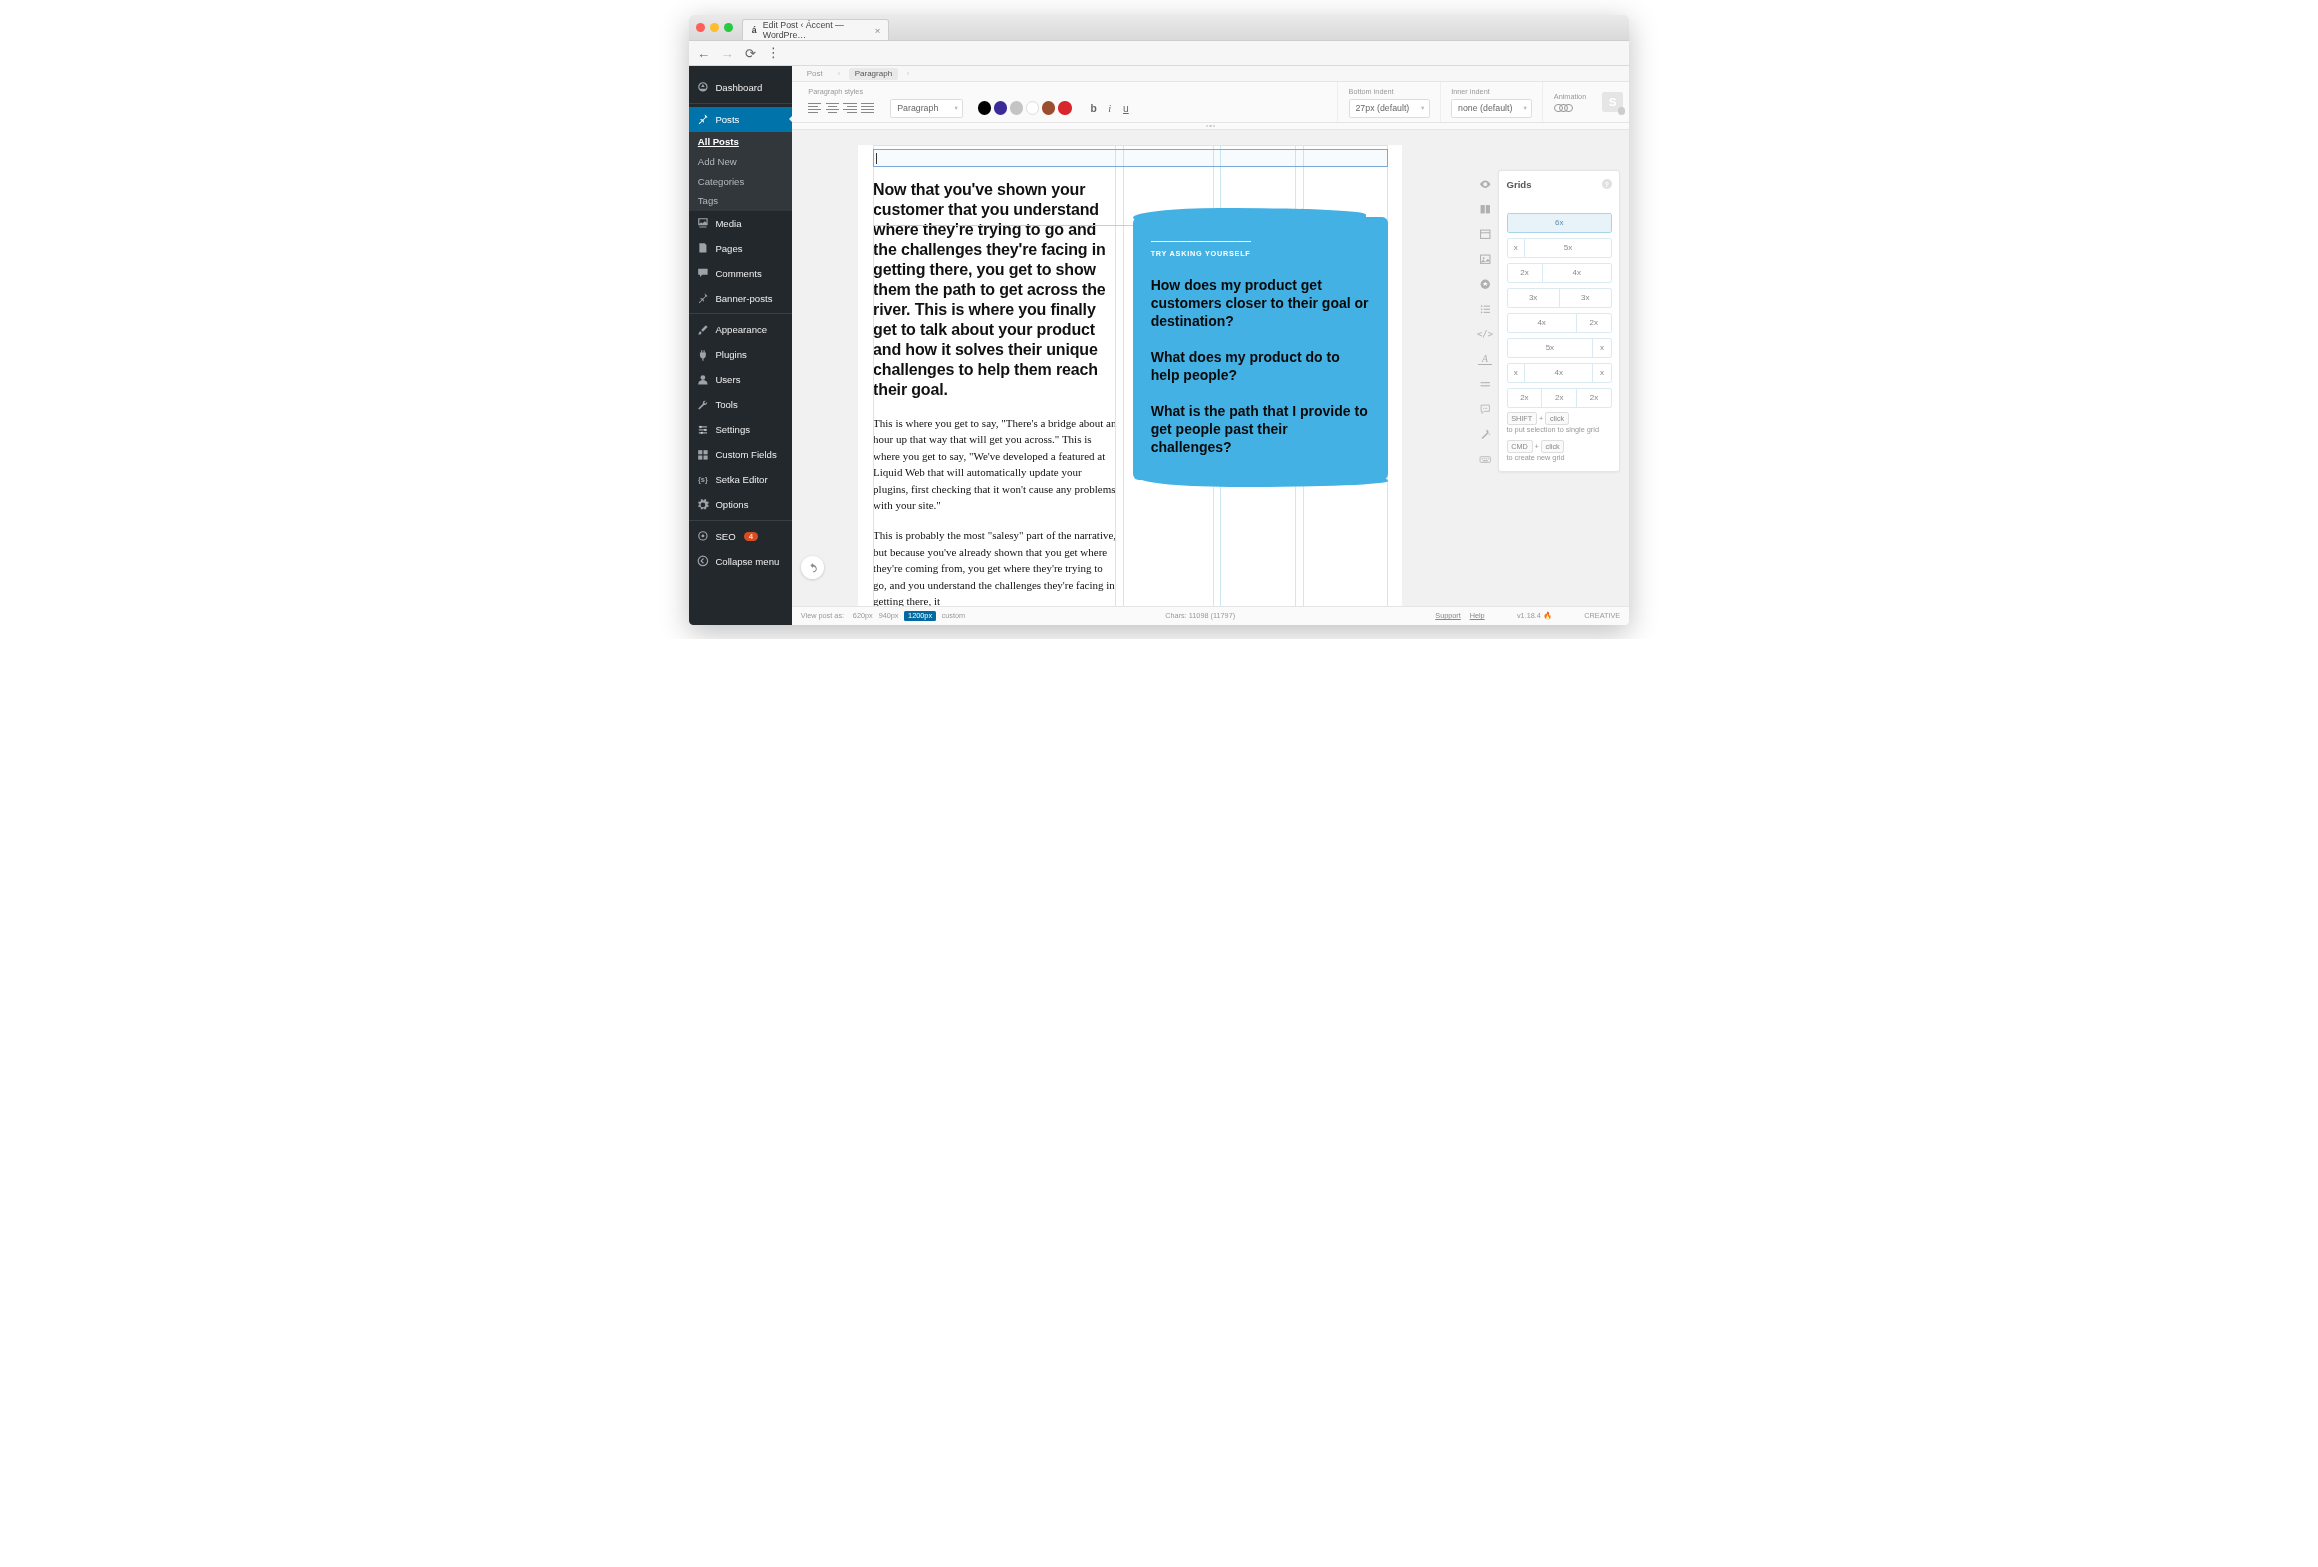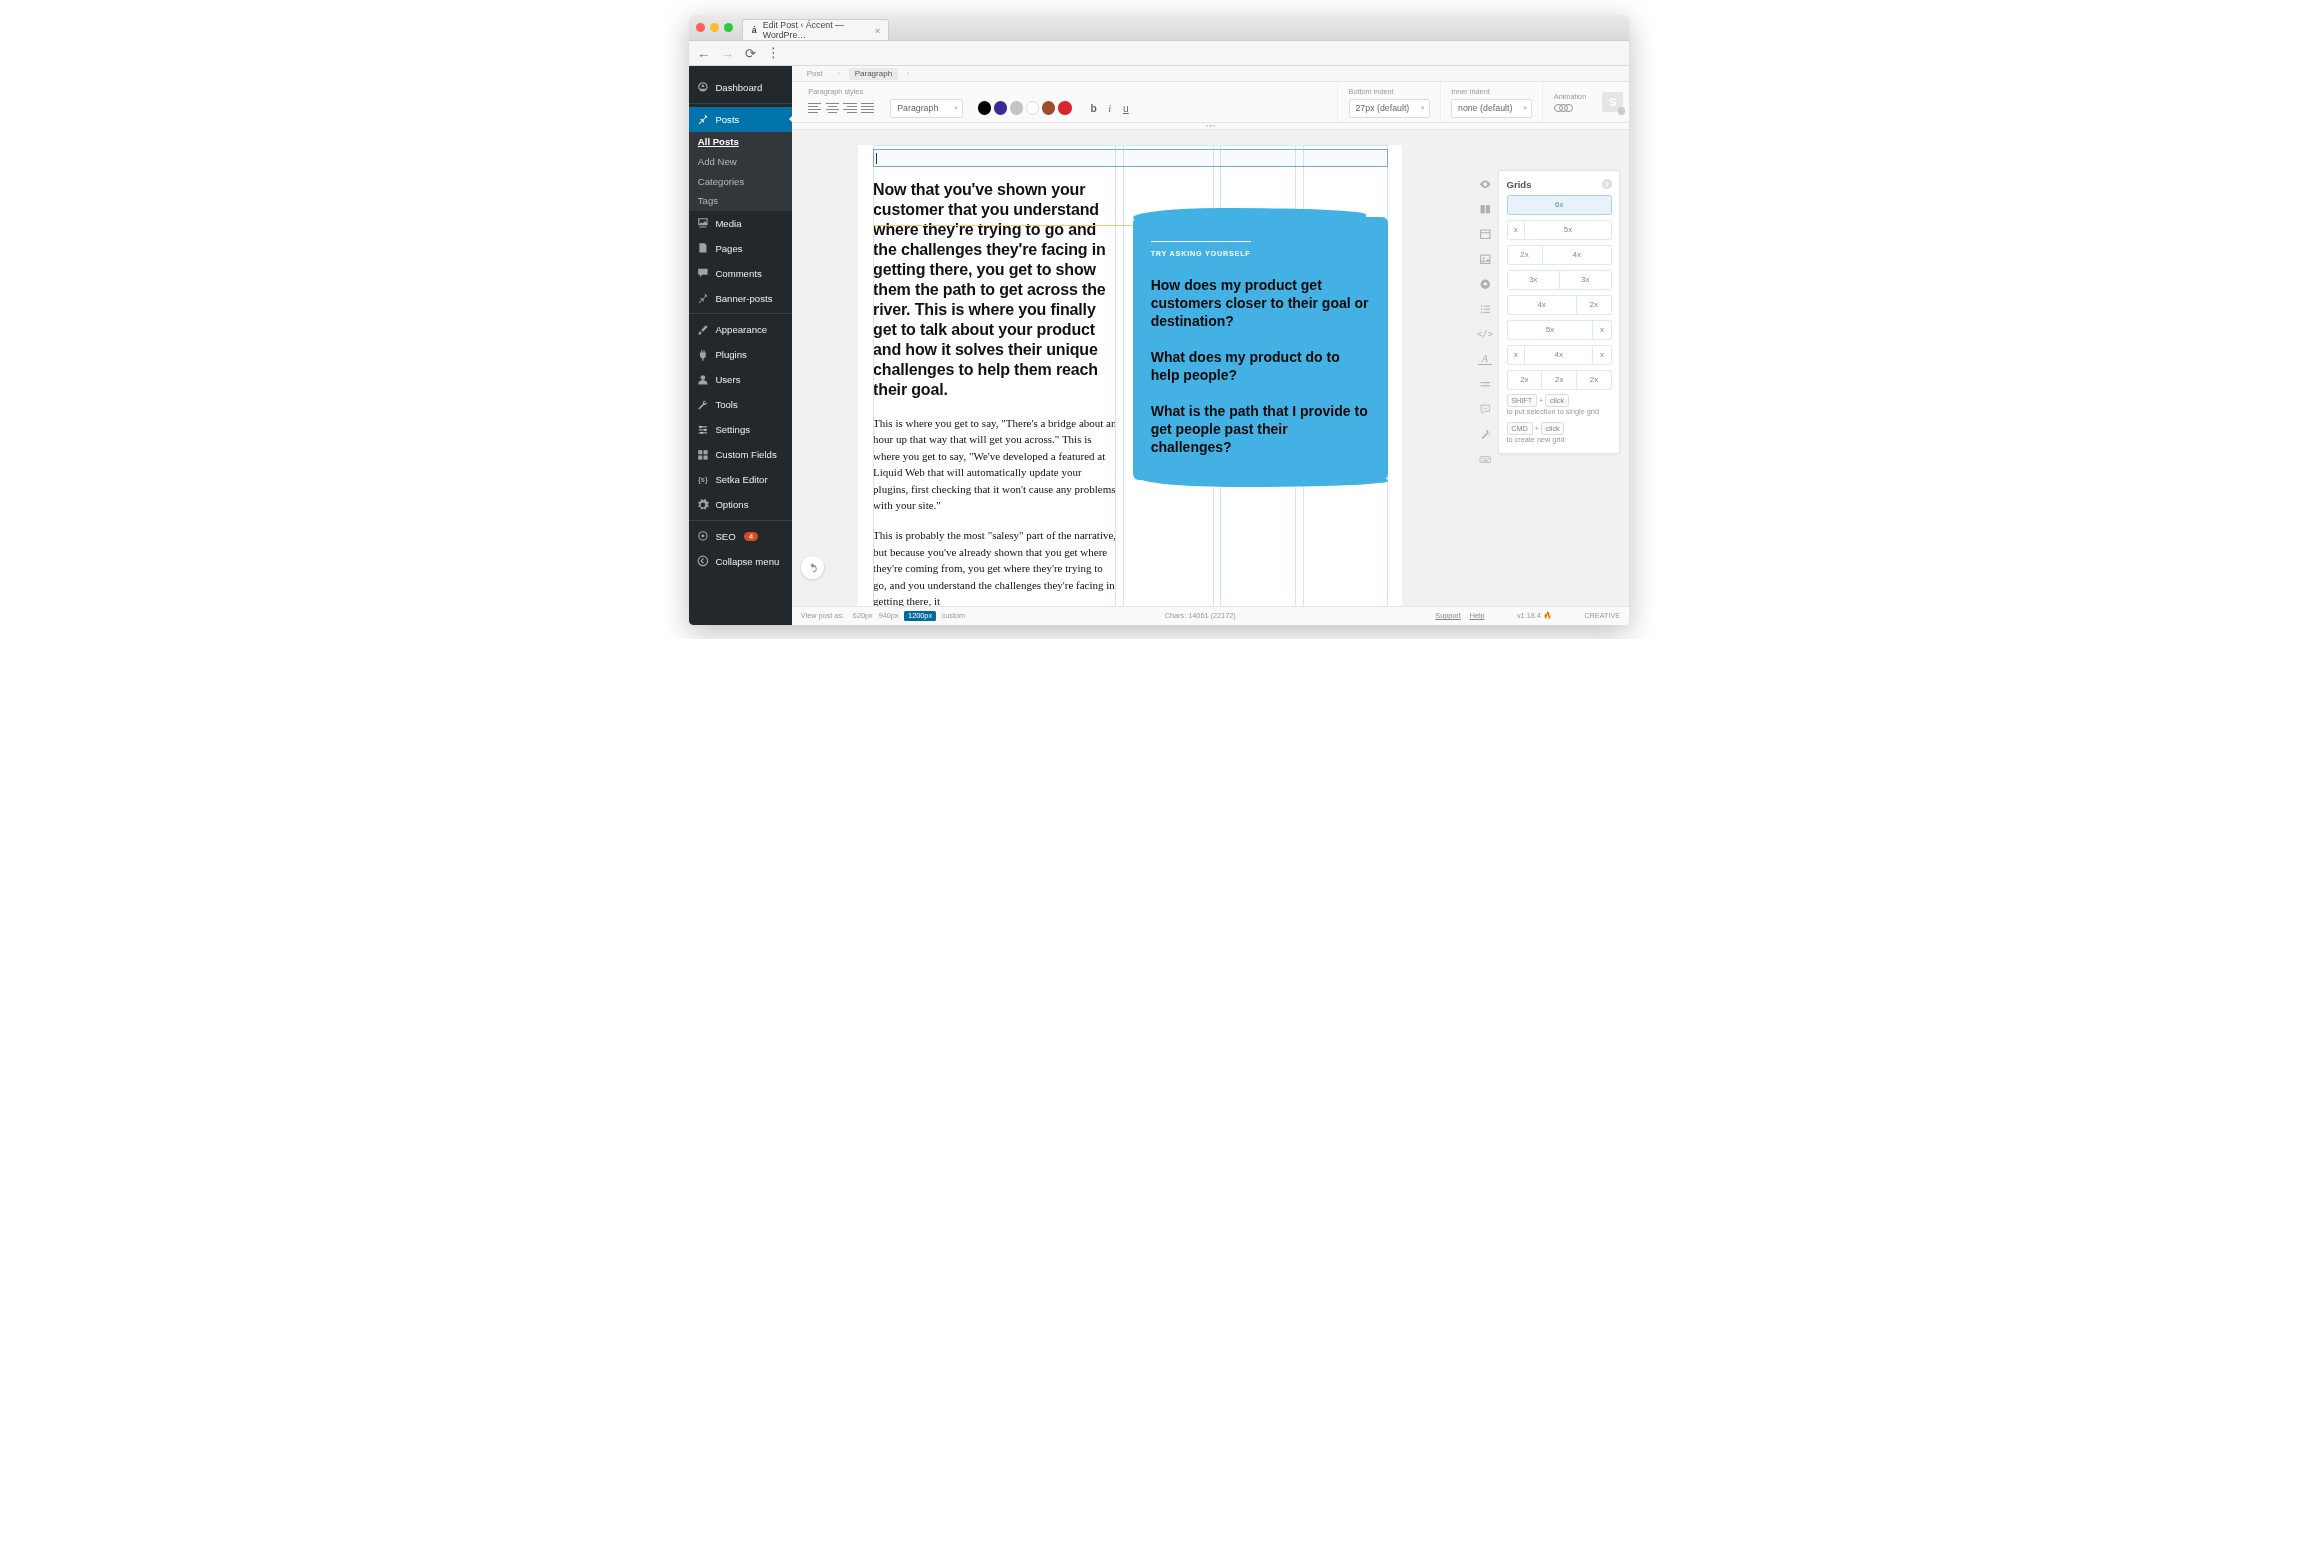--- a/index.html
+++ b/index.html
@@ -93,21 +93,21 @@
 .try{font-size:7.3px;font-weight:bold;letter-spacing:.1em;color:#fff;border-top:1.5px solid #fff;padding-top:7.3px;display:inline-block;margin-bottom:17.6px;}
 .q{font-family:Arial,Helvetica,sans-serif;font-weight:800;font-size:14px;line-height:1.3;margin-bottom:17.6px;color:#0a0a0a;}
 
 
 .iconrail{width:26.4px;background:transparent;display:flex;flex-direction:column;align-items:center;gap:11.8px;padding-top:47px;}
 .iconrail .ir{width:13.2px;height:13.2px;color:#b0b0b0;cursor:pointer;display:flex;align-items:center;justify-content:center;}
 .iconrail .ir svg{width:12.5px;height:12.5px;fill:#b0b0b0;}
 
 
 .gridpanel{width:122px;background:#fff;border:0.7px solid #e5e5e5;border-radius:2.9px;margin:40px 8.8px 0 0;padding:7.3px;align-self:flex-start;box-shadow:0 0.7px 2.2px rgba(0,0,0,.05);}
-.gridpanel h3{font-size:9.6px;color:#555;font-weight:600;margin-bottom:5px;display:flex;justify-content:space-between;align-items:center;}
+.gridpanel h3{font-size:9.6px;color:#555;font-weight:600;margin-bottom:23px;display:flex;justify-content:space-between;align-items:center;}
 .gridpanel h3 .help{width:10.3px;height:10.3px;border-radius:50%;background:#e0e0e0;color:#fff;font-size:7.3px;display:flex;align-items:center;justify-content:center;}
 .gridrow{display:flex;height:20.6px;border:0.7px solid #dbe9f0;border-radius:2.2px;margin-bottom:4.4px;overflow:hidden;font-size:8px;color:#888;}
 .gridrow.active{background:#e7f3f9;border-color:#a9d4e8;color:#5b8fa8;}
 .gridcell{flex:1;display:flex;align-items:center;justify-content:center;border-right:0.7px solid #dbe9f0;cursor:pointer;}
 .gridcell:last-child{border-right:none;}
 .gridcell.narrow{flex:0 0 17.6px;}
 .hint{font-size:7.3px;color:#999;margin-top:5.9px;line-height:1.5;}
 .key{border:0.7px solid #ddd;border-radius:2.2px;padding:0.7px 3.7px;font-size:7.3px;background:#fafafa;color:#888;}
 
 
@@ -547,21 +547,21 @@
 
       <div class="footer">
         <span>View post as:</span>
         <span id="bps" style="display:flex;gap:5.9px;">
             <span class="bp">620px</span>
             <span class="bp">940px</span>
             <span class="bp sel">1200px</span>
             <span class="bp">custom</span>
           </span>
         <span class="sp"></span>
-        <span>Chars: 14061 (22172)</span>
+        <span>Chars: 11098 (11797)</span>
         <span class="sp"></span>
         <a>Support</a>
         <a>Help</a>
         <span style="width:14.7px"></span>
         <span><span>v1.18.4</span> <span class="flame">🔥</span></span>
         <span style="width:14.7px"></span>
         <span>CREATIVE</span>
       </div>
     </div>
   </div>

